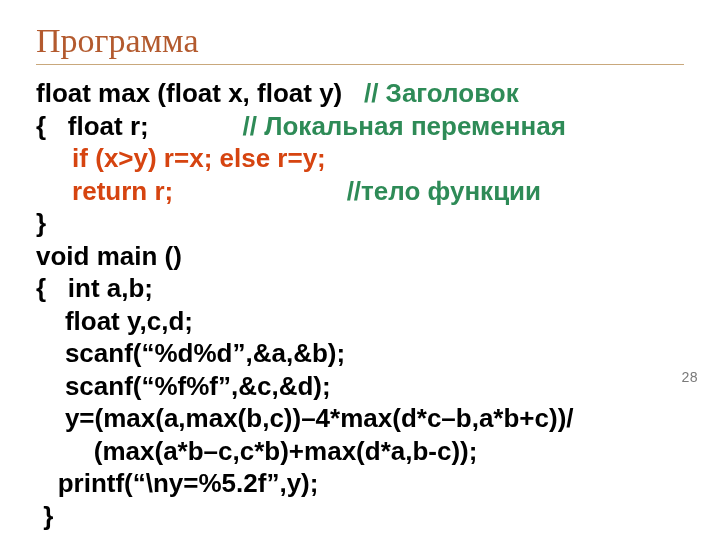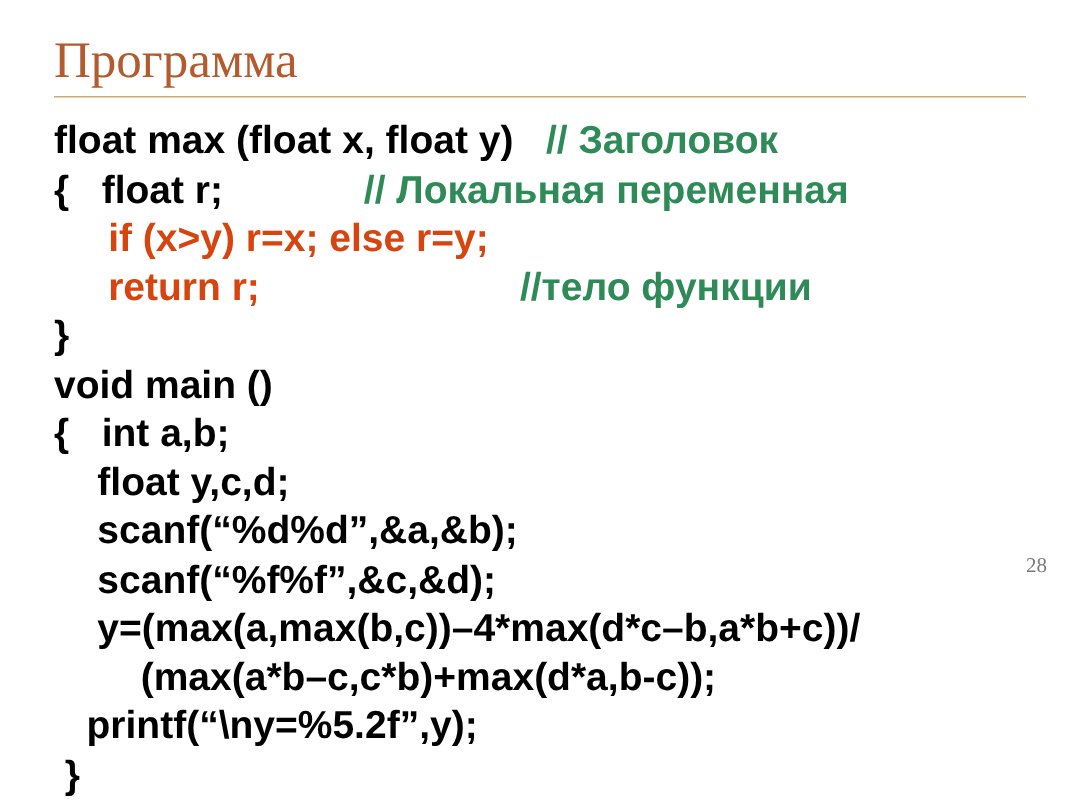--- a/index.html
+++ b/index.html
@@ -36,21 +36,21 @@
     color: #000000;
     white-space: pre;
   }
   .bold { font-weight: bold; }
   .comment { color: #2e8b57; font-weight: bold; }
   .hl { color: #d64410; font-weight: bold; }
   .pagenum {
     position: absolute;
     right: 22px;
     bottom: 14px;
-    font-family: Liberation Serif, serif;
+    font-family: Liberation Mono, monospace;
     font-size: 14px;
     color: #7a7a7a;
   }
 </style>
 </head>
 <body>
 
 <div class="slide">
   <h1 class="title">Программа</h1>
   <div class="underline"></div>

